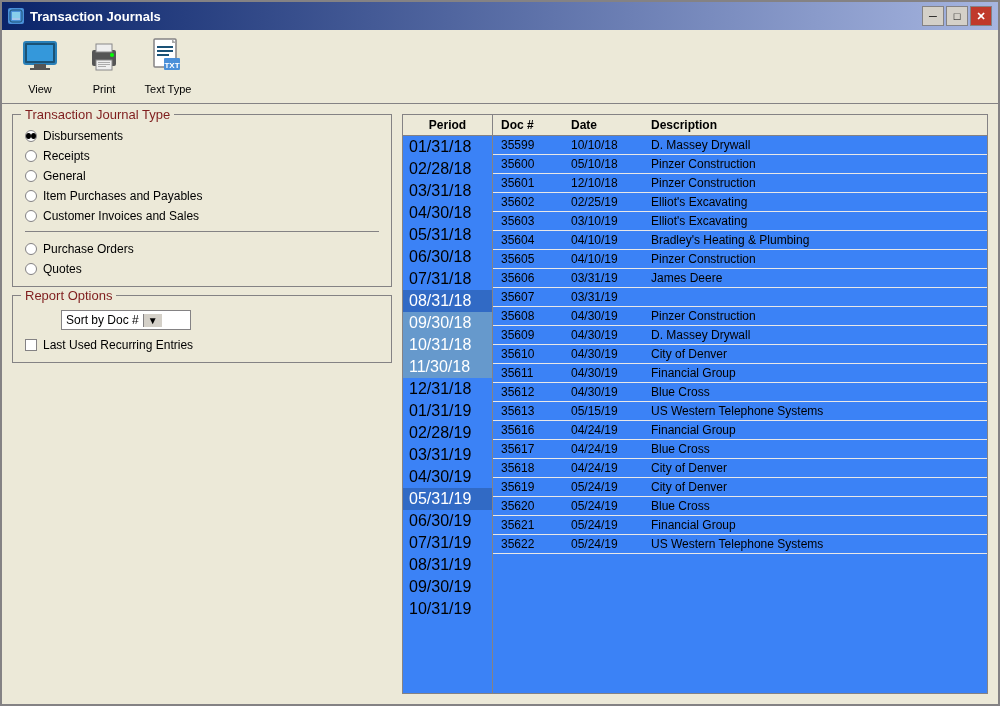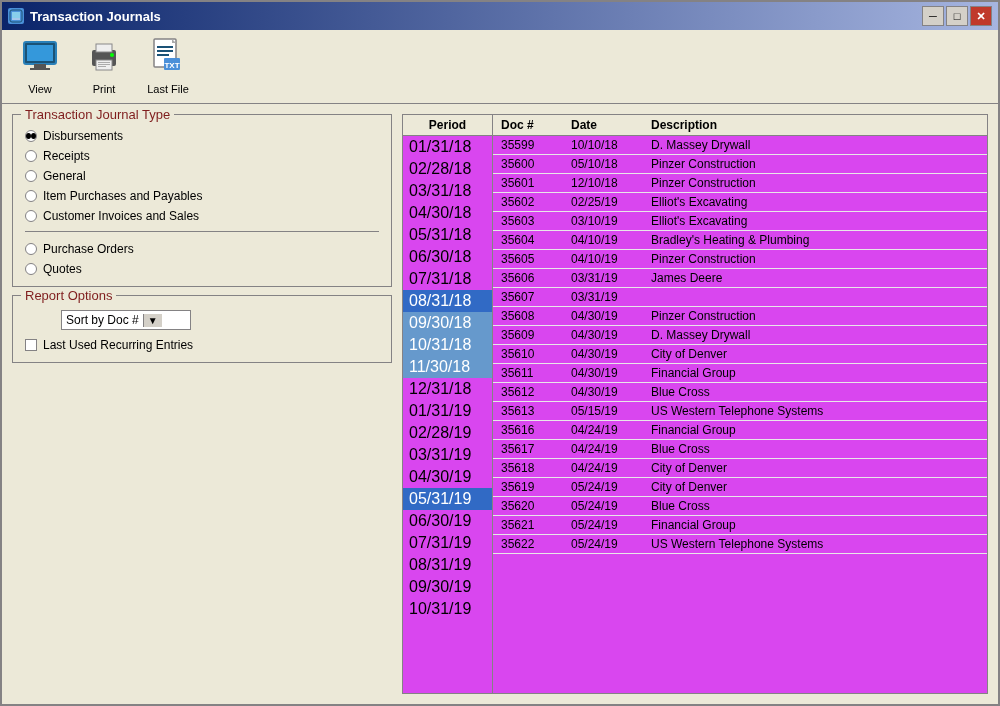--- a/index.html
+++ b/index.html
@@ -204,21 +204,21 @@
       display: flex;
       flex-direction: column;
       flex: 1;
       overflow: hidden;
     }
     .data-area {
       display: flex;
       flex: 1;
       gap: 0;
       border: 1px solid #848284;
-      background: #d946ef;
+      background: #3b82f6;
       overflow: hidden;
     }
     .period-list-container {
       width: 90px;
       flex-shrink: 0;
       display: flex;
       flex-direction: column;
       border-right: 1px solid #848284;
       overflow: hidden;
     }
@@ -340,21 +340,21 @@
         <svg width="36" height="36" viewBox="0 0 36 36">
           <rect x="4" y="1" width="22" height="28" rx="1" fill="white" stroke="#848284" stroke-width="1.5"></rect>
           <polygon points="22,1 26,5 22,5" fill="#aaa"></polygon>
           <rect x="7" y="8" width="16" height="2" fill="#1a5276"></rect>
           <rect x="7" y="12" width="16" height="2" fill="#1a5276"></rect>
           <rect x="7" y="16" width="12" height="2" fill="#1a5276"></rect>
           <rect x="14" y="20" width="16" height="12" rx="1" fill="#4a90d9"></rect>
           <text x="22" y="30" font-size="8" font-weight="bold" fill="white" text-anchor="middle">TXT</text>
         </svg>
       </div>
-      <span>Last File</span>
+      <span>Text Type</span>
     </button>
   </div>
 
   <div class="main-content">
 
     <div class="left-panel">
 
       <div class="group-box">
         <span class="group-box-title">Transaction Journal Type</span>
         <div class="radio-group">

